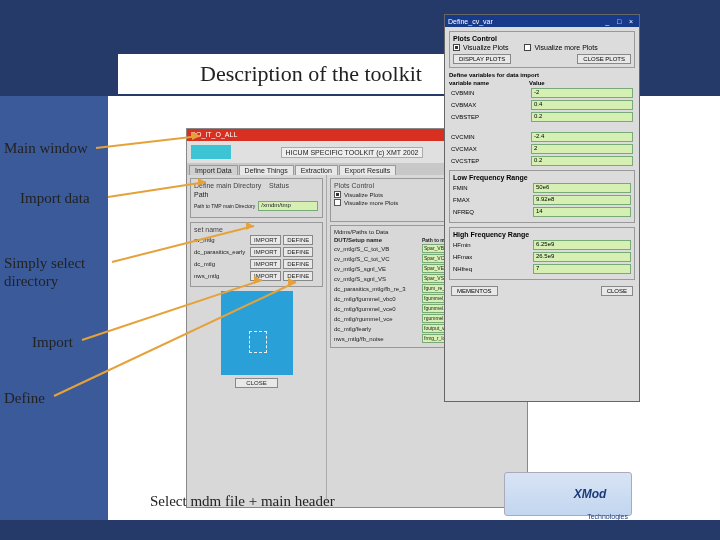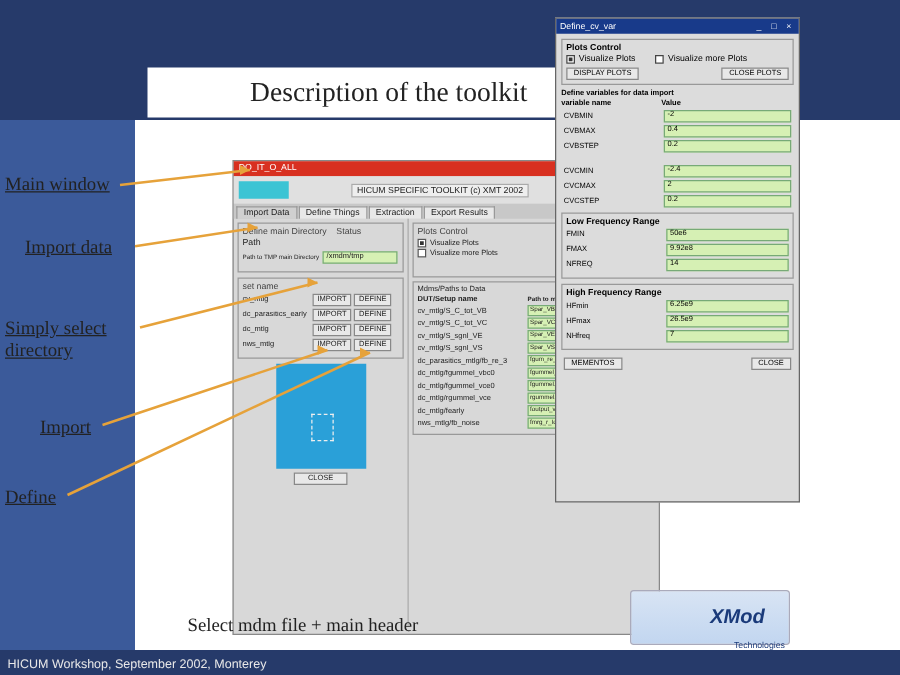--- a/index.html
+++ b/index.html
@@ -9,32 +9,32 @@
   .slide {
     width: 644px; height: 540px;
     background: #ffffff;
     position: relative;
   }
   .top-band { position: absolute; top: 0; left: 0; width: 720px; height: 96px; background: #263a6a; }
   .title-strip { position: absolute; top: 54px; left: 118px; width: 386px; height: 40px; background: #ffffff; display: flex; align-items: center; justify-content: center; font-size: 22px; color: #222; font-family: Georgia, 'Times New Roman', serif; }
   .footer-band { position: absolute; bottom: 0; left: 0; width: 720px; height: 20px; background: #263a6a; }
   .left-col { position: absolute; top: 96px; left: 0; width: 108px; height: 424px; background: #3b5a9a; }
 
-  .annot { position: absolute; font-size: 15px; color: #222; font-family: Georgia, serif; text-decoration: underline; }
+  .annot { position: absolute; font-size: 15px; color: #222; font-family: Georgia, serif; }
   .annot-1 { top: 140px; left: 4px; }
   .annot-2 { top: 190px; left: 20px; }
   .annot-3 { top: 254px; left: 4px; width: 120px; line-height: 1.2; }
   .annot-4 { top: 334px; left: 32px; }
   .annot-5 { top: 390px; left: 4px; }
 
   .subtitle { position: absolute; bottom: 30px; left: 150px; font-size: 15px; color: #222; font-family: Georgia, serif; }
   .footer-text { position: absolute; bottom: 3px; left: 6px; font-size: 10px; color: #e8e8e8; }
 
   
-  .logo { position: absolute; bottom: 24px; right: 12px; width: 128px; height: 44px; background: linear-gradient(#d8e4f4,#c2d6f0); border: 1px solid #aab; border-radius: 3px; display: flex; align-items: center; justify-content: center; font-size: 16px; font-weight: bold; color: #1a3a7a; font-style: italic; padding-left: 44px; }
+  .logo { position: absolute; bottom: 24px; right: 12px; width: 128px; height: 44px; background: linear-gradient(#d8e4f4,#c2d6f0); border: 1px solid #aab; border-radius: 3px; display: flex; align-items: center; justify-content: center; font-size: 12px; font-weight: bold; color: #1a3a7a; font-style: italic; padding-left: 44px; }
   .logo-sub { position: absolute; bottom: 20px; right: 16px; font-size: 7px; color: #1a3a7a; }
 
   
   .main-win {
     position: absolute; top: 128px; left: 186px; width: 342px; height: 380px;
     background: #d8d8d8; border: 1px solid #888;
     font-size: 7px; color: #222;
   }
   .mw-titlebar { height: 12px; background: #d83020; color: #fff; padding-left: 4px; font-size: 7px; line-height: 12px; }
   .mw-header-row { height: 22px; background: #e0e0e0; display: flex; align-items: center; justify-content: space-between; padding: 0 4px; }
@@ -342,14 +342,13 @@
     <line x1="54" y1="396" x2="296" y2="282"></line>
       <polygon points="296,282 288,278 288,286"></polygon>
   </svg>
 
   <div class="subtitle">Select mdm file + main header</div>
   <div class="logo">
       <span>XMod</span>
     </div>
   <div class="logo-sub">Technologies</div>
   <div class="footer-band"></div>
-  <div class="footer-text">HICUM Workshop, September 2002, Monterey</div>
 </div>
 
 </body></html>

